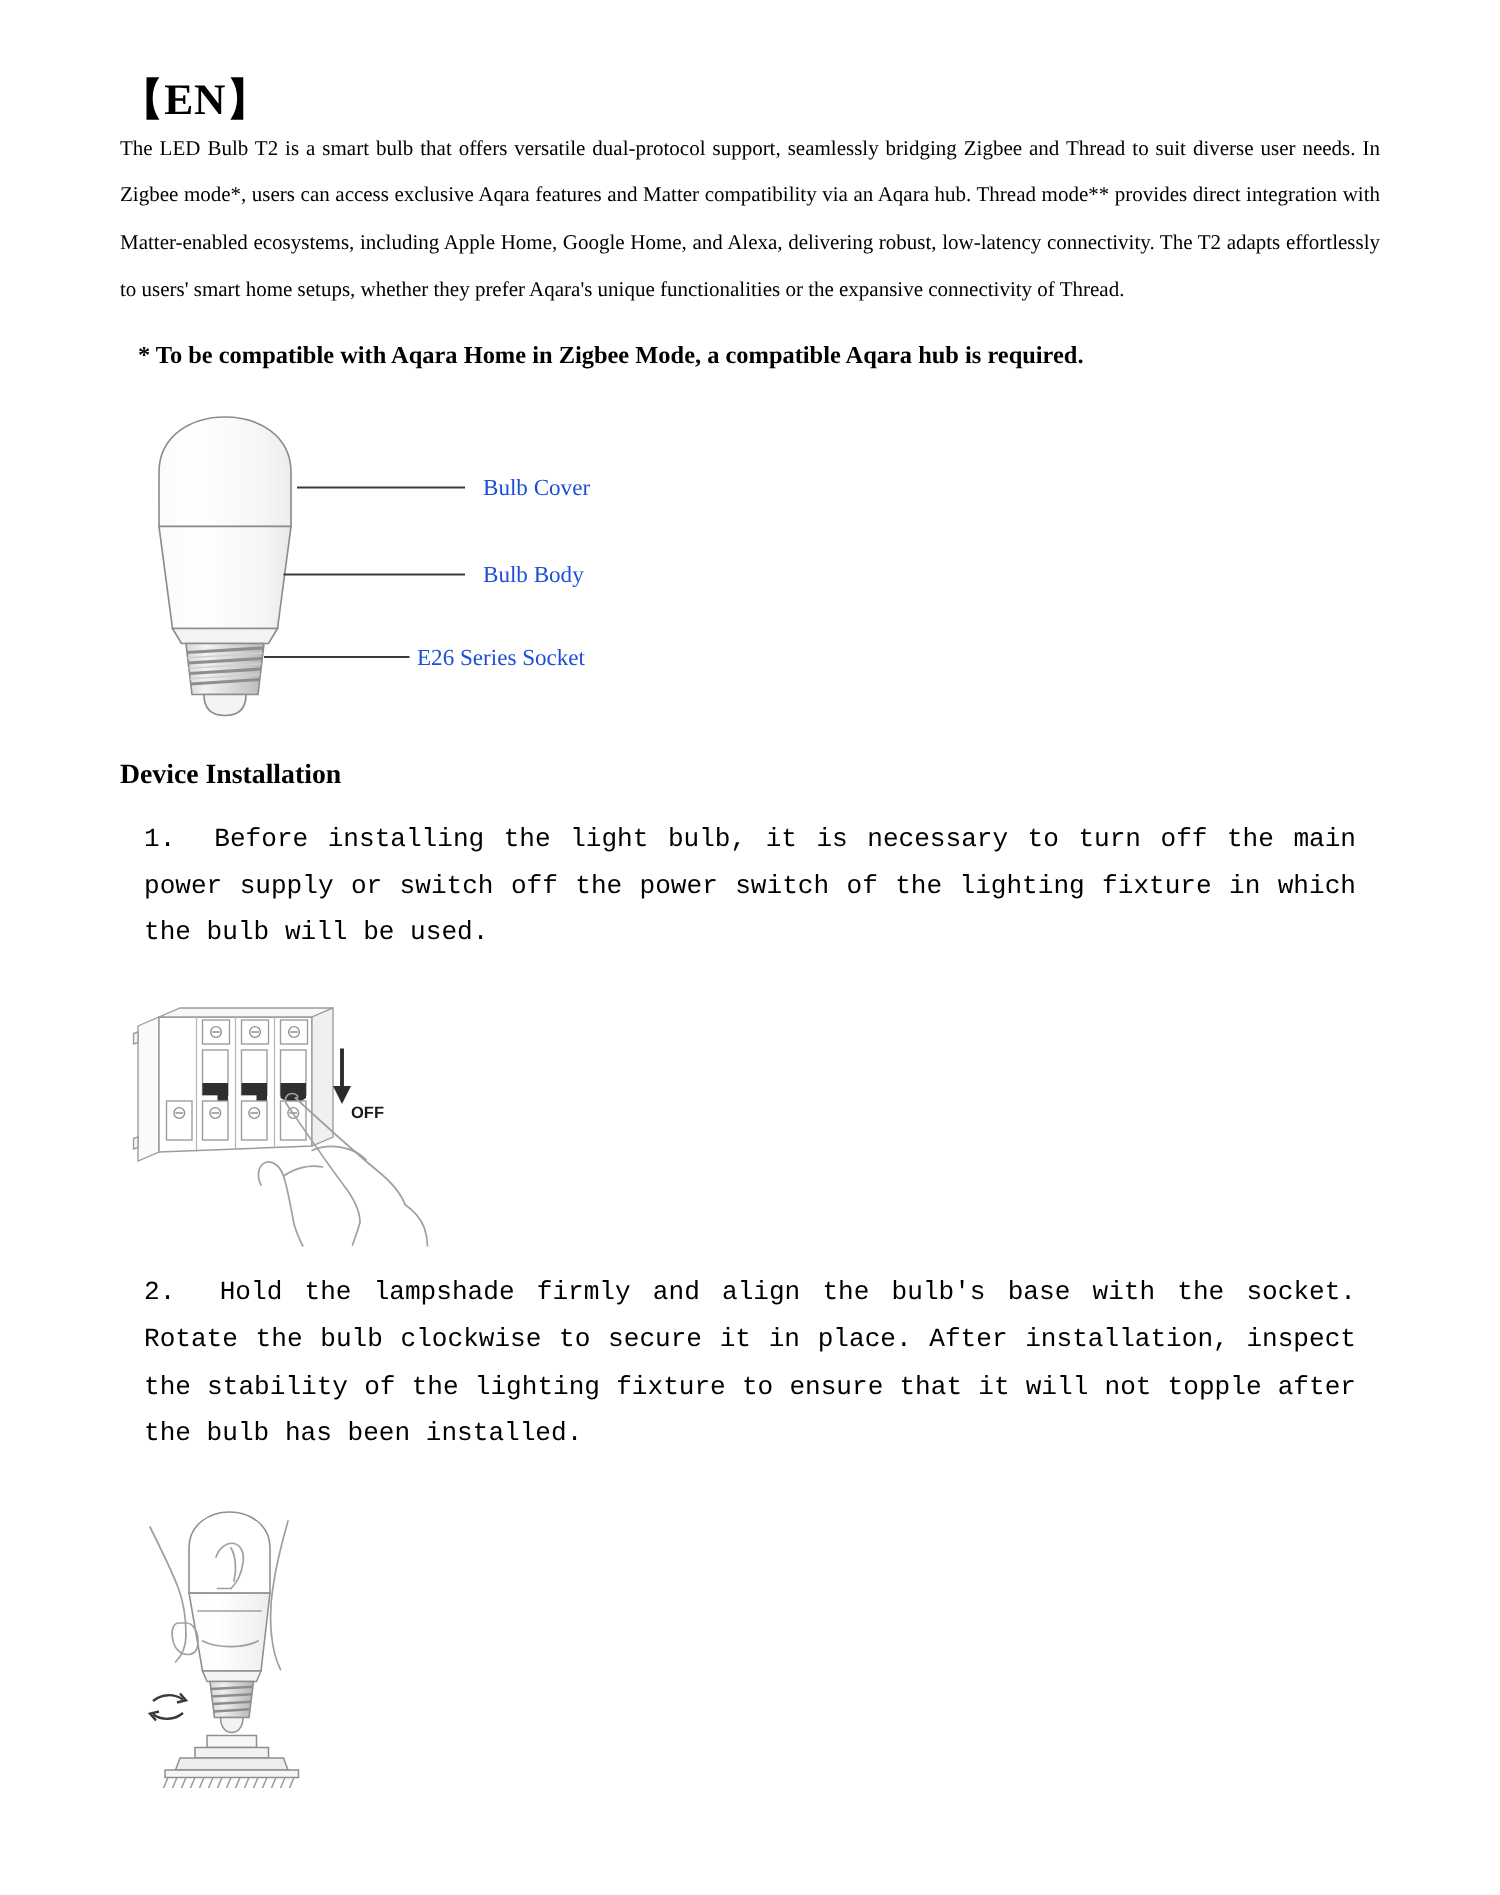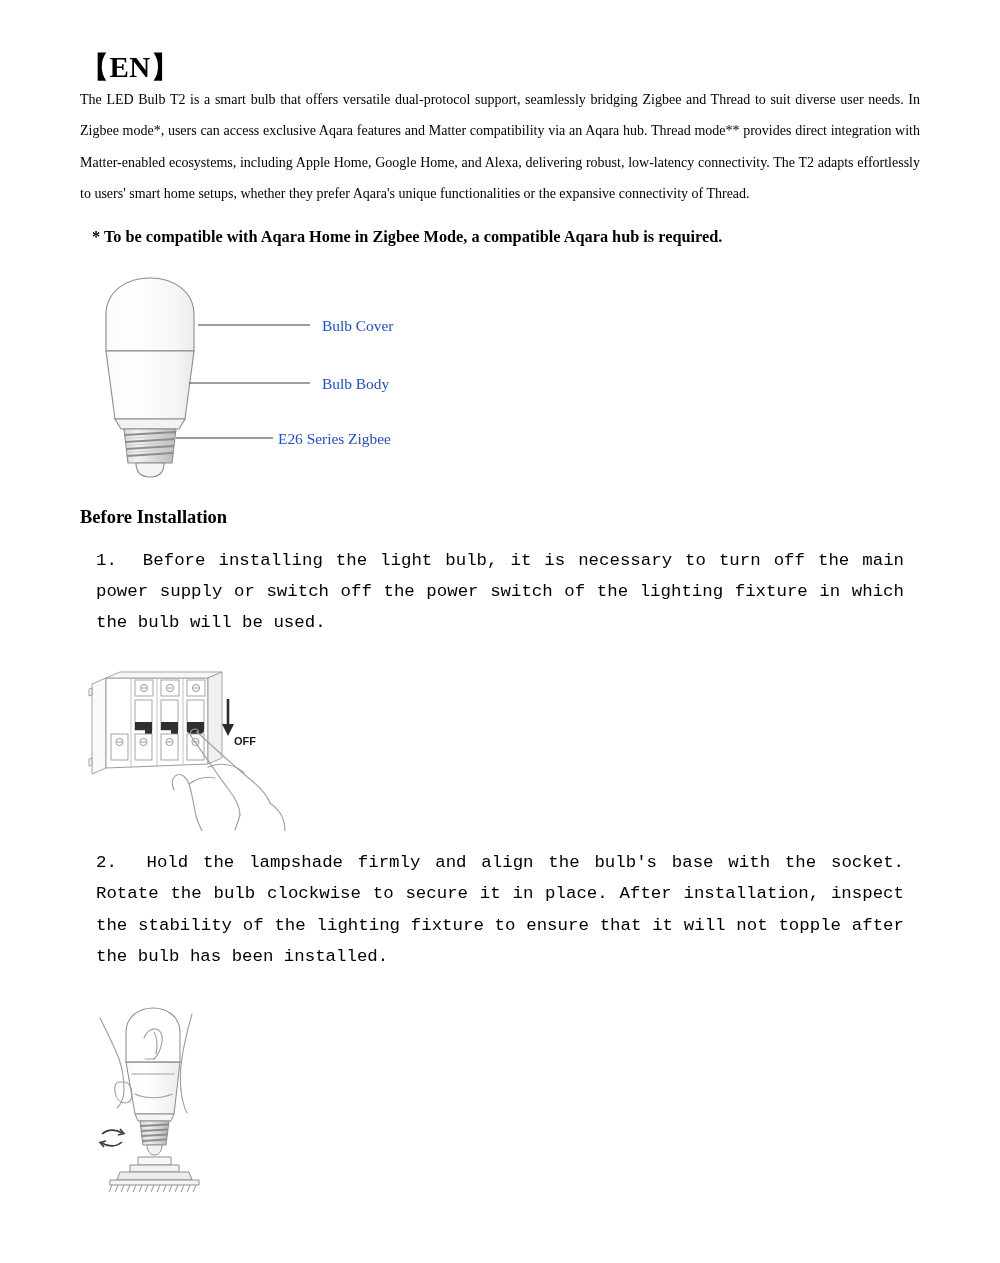--- a/index.html
+++ b/index.html
@@ -166,24 +166,24 @@
 
       <path d="M48,190 L76,190 C76,201 70,204 62,204 C54,204 48,201 48,190 Z" fill="#f4f4f4" stroke="#8c8c8c" stroke-width="1.1"></path>
 
       <line x1="110" y1="52" x2="222" y2="52" stroke="#3a3a3a" stroke-width="1.2"></line>
       <line x1="101" y1="110" x2="222" y2="110" stroke="#3a3a3a" stroke-width="1.2"></line>
       <line x1="88" y1="165" x2="185" y2="165" stroke="#3a3a3a" stroke-width="1.2"></line>
     </svg>
 
     <span class="callout-label" id="label-cover">Bulb Cover</span>
     <span class="callout-label" id="label-body">Bulb Body</span>
-    <span class="callout-label" id="label-socket">E26 Series Zigbee</span>
+    <span class="callout-label" id="label-socket">E26 Series Socket</span>
   </div>
 
-  <h2 class="section-title">Before Installation</h2>
+  <h2 class="section-title">Device Installation</h2>
 
   <p class="step-text"><span>1.</span>&nbsp;&nbsp;<span>Before installing the light bulb, it is necessary to turn off the main power supply or switch off the power switch of the lighting fixture in which the bulb will be used.</span></p>
 
   <div class="breaker-figure">
     <svg class="fig-svg" width="300" height="165" viewBox="0 0 300 165">
 
       <path d="M4,18 L18,12 L18,102 L4,108 Z" fill="#fafafa" stroke="#9b9b9b" stroke-width="0.9"></path>
       <path d="M4,22 L1,23 L1,30 L4,29 Z" fill="#f4f4f4" stroke="#9b9b9b" stroke-width="0.9"></path>
       <path d="M4,92 L1,93 L1,100 L4,99 Z" fill="#f4f4f4" stroke="#9b9b9b" stroke-width="0.9"></path>
 

